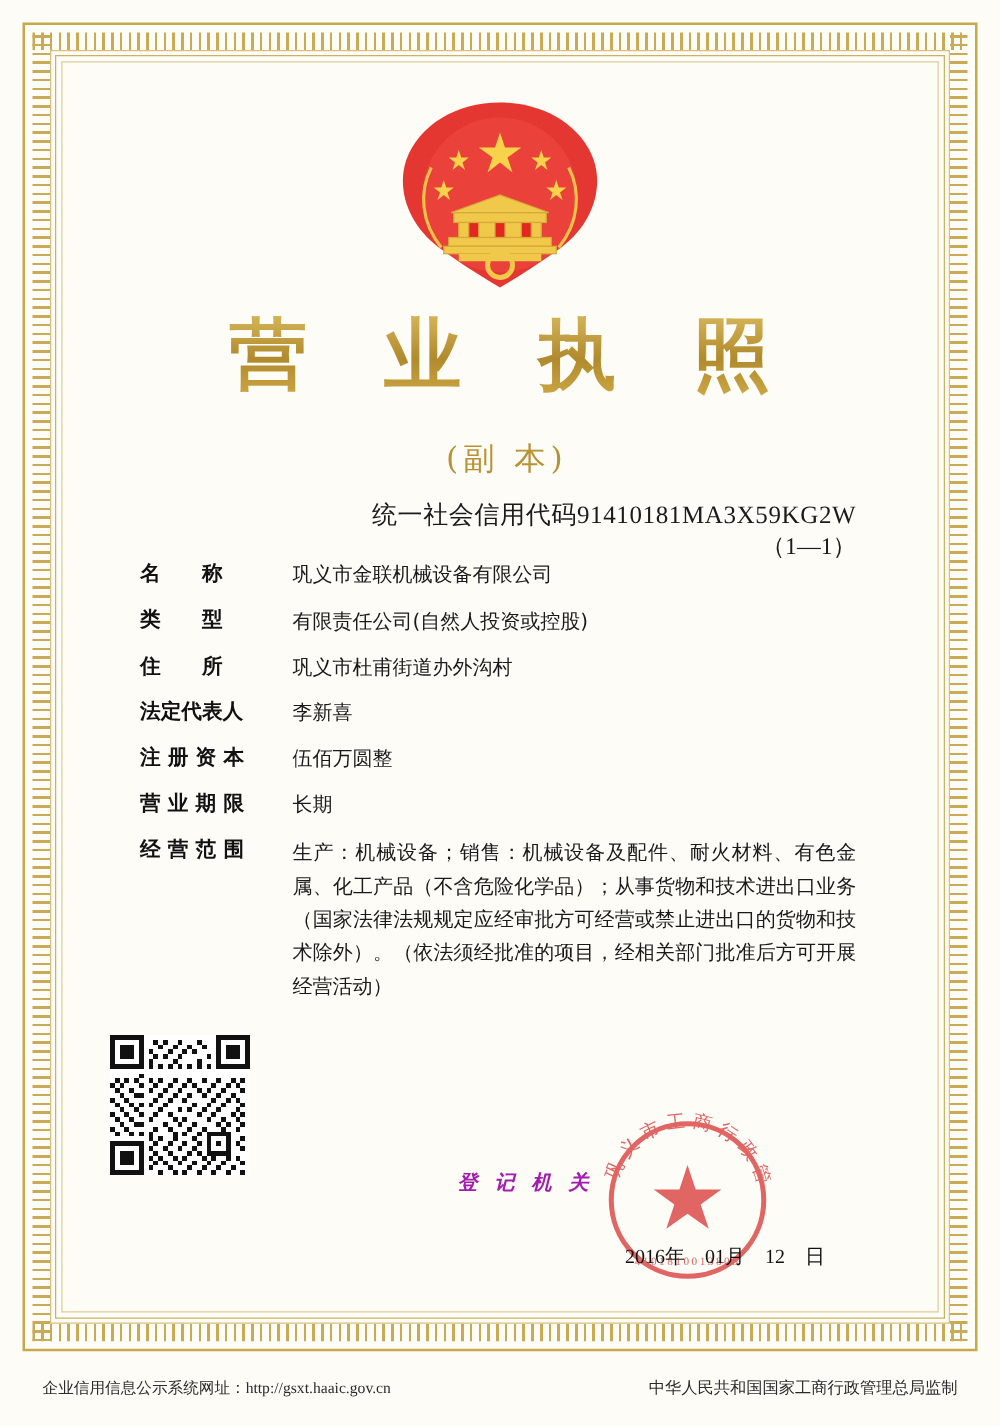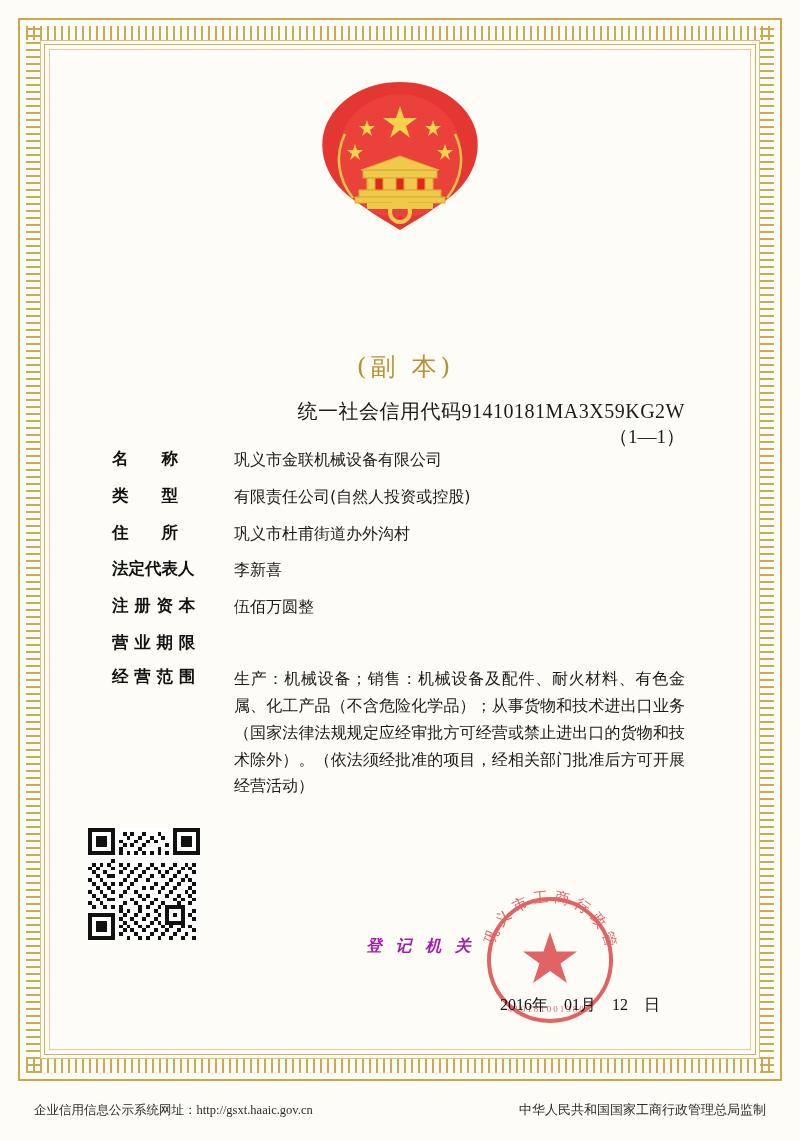--- a/index.html
+++ b/index.html
@@ -259,20 +259,21 @@
         <circle cx="95" cy="134" r="10" fill="none" stroke="#f0c94b" stroke-width="4"></circle>
       </g>
 
       <g stroke="#f0c94b" stroke-width="2.5" fill="none" opacity="0.95">
         <path d="M40 56 C30 76 32 100 48 120"></path>
         <path d="M150 56 C160 76 158 100 142 120"></path>
       </g>
     </svg>
   </div>
 
+  <div class="title">营 业 执 照</div>
   <div class="subtitle">(副 本)</div>
 
   <div class="credit-code">
     <span>统一社会信用代码</span><span>91410181MA3X59KG2W</span>
   </div>
   <div class="sheet-no">（1—1）</div>
 
   <div class="fields">
 
     <div class="field-row">
@@ -296,20 +297,21 @@
     </div>
 
     <div class="field-row">
       <div class="field-label">注 册 资 本</div>
       <div class="field-value">伍佰万圆整</div>
     </div>
 
 
     <div class="field-row">
       <div class="field-label">营 业 期 限</div>
+      <div class="field-value">长期</div>
     </div>
 
     <div class="field-row">
       <div class="field-label">经 营 范 围</div>
       <div class="field-value scope">生产：机械设备；销售：机械设备及配件、耐火材料、有色金属、化工产品（不含危险化学品）；从事货物和技术进出口业务（国家法律法规规定应经审批方可经营或禁止进出口的货物和技术除外）。（依法须经批准的项目，经相关部门批准后方可开展经营活动）</div>
     </div>
 
   </div>
 
   <div class="qr">

